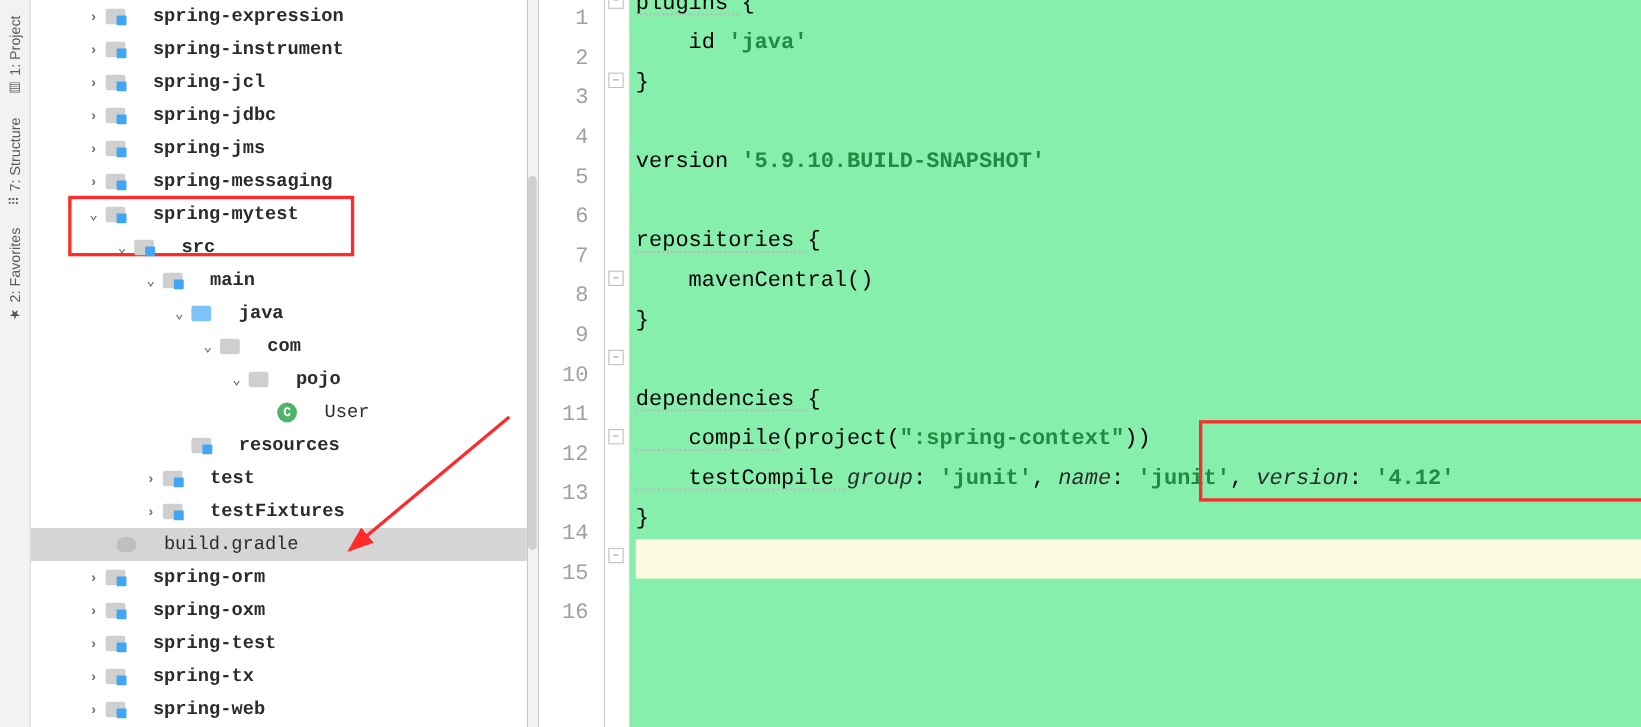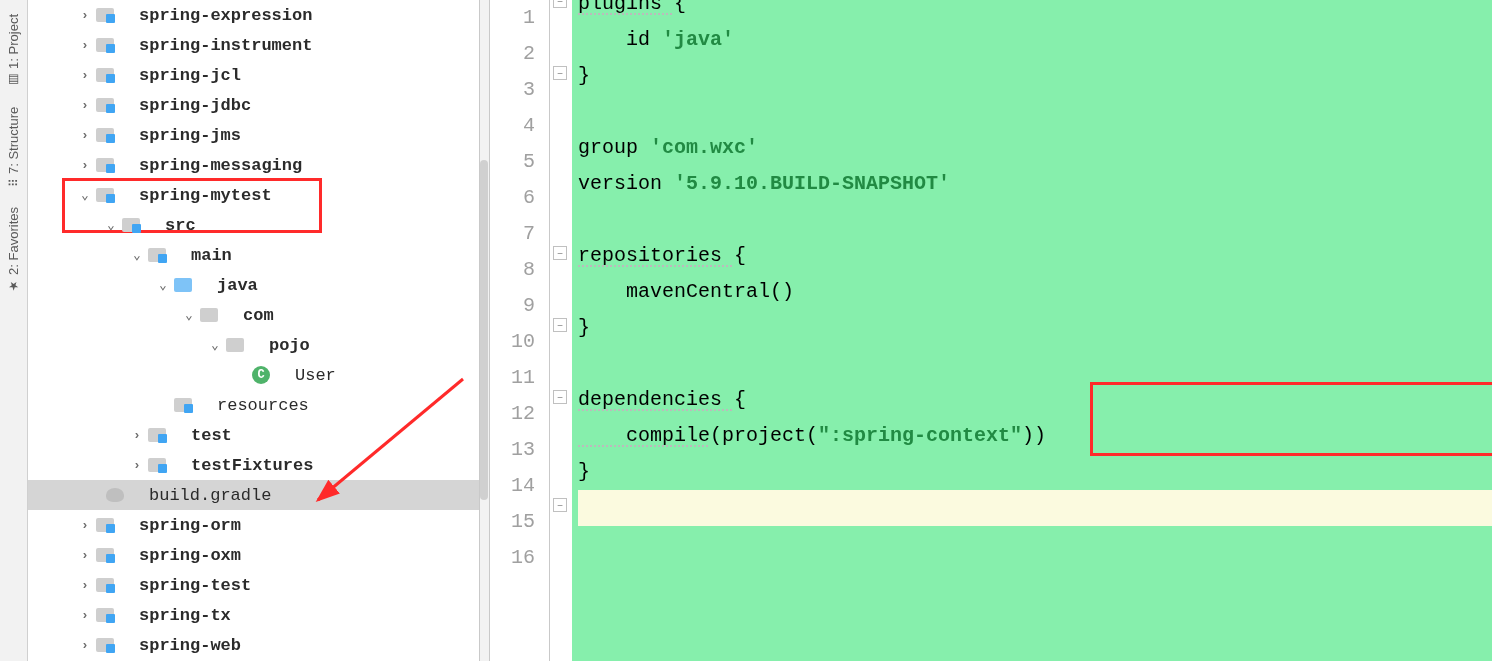--- a/index.html
+++ b/index.html
@@ -272,21 +272,21 @@
   <div class="tree-row" style="padding-left:176px">
       <span class="chev">⌄</span>
       <span class="folder-plain"></span>
       <span class="label">pojo</span>
     </div>
   <div class="tree-row" style="padding-left:202px;font-weight:normal">
       <span class="chev blank">·</span>
       <span class="class-ico">C</span>
       <span class="label">User</span>
     </div>
-  <div class="tree-row" style="padding-left:124px;font-weight:normal">
+  <div class="tree-row" style="padding-left:124px;font-weight:bold">
       <span class="chev blank">·</span>
       <span class="folder-ico"></span>
       <span class="label">resources</span>
     </div>
   <div class="tree-row" style="padding-left:98px">
       <span class="chev">›</span>
       <span class="folder-ico"></span>
       <span class="label">test</span>
     </div>
   <div class="tree-row" style="padding-left:98px">
@@ -353,26 +353,26 @@
     <div class="fold-mark" style="top:246px">–</div>
     <div class="fold-mark" style="top:318px">–</div>
     <div class="fold-mark" style="top:390px">–</div>
     <div class="fold-mark" style="top:498px">–</div>
   </div>
   <div class="code">
     <pre style="margin-top:-14px"><span class="under">plugins </span><span>{</span></pre>
     <pre><span>    id </span><span class="str">'java'</span></pre>
     <pre><span>}</span></pre>
     <pre> </pre>
-    <pre><span>group </span><span class="str">'com.wxc'</span></pre>
     <pre><span>version </span><span class="str">'5.9.10.BUILD-SNAPSHOT'</span></pre>
     <pre> </pre>
     <pre><span class="under">repositories </span><span>{</span></pre>
     <pre><span>    mavenCentral()</span></pre>
     <pre><span>}</span></pre>
     <pre> </pre>
     <pre><span class="under">dependencies </span><span>{</span></pre>
     <pre><span class="under">    compile</span><span>(project(</span><span class="str">":spring-context"</span><span>))</span></pre>
+    <pre><span class="under">    testCompile </span><span class="fn">group</span><span>: </span><span class="str">'junit'</span><span>, </span><span class="fn">name</span><span>: </span><span class="str">'junit'</span><span>, </span><span class="fn">version</span><span>: </span><span class="str">'4.12'</span></pre>
     <pre><span>}</span></pre>
     <pre class="caret-line"> </pre>
   </div>
   <div class="red-box2"></div>
 </div>
 
 </body></html>

